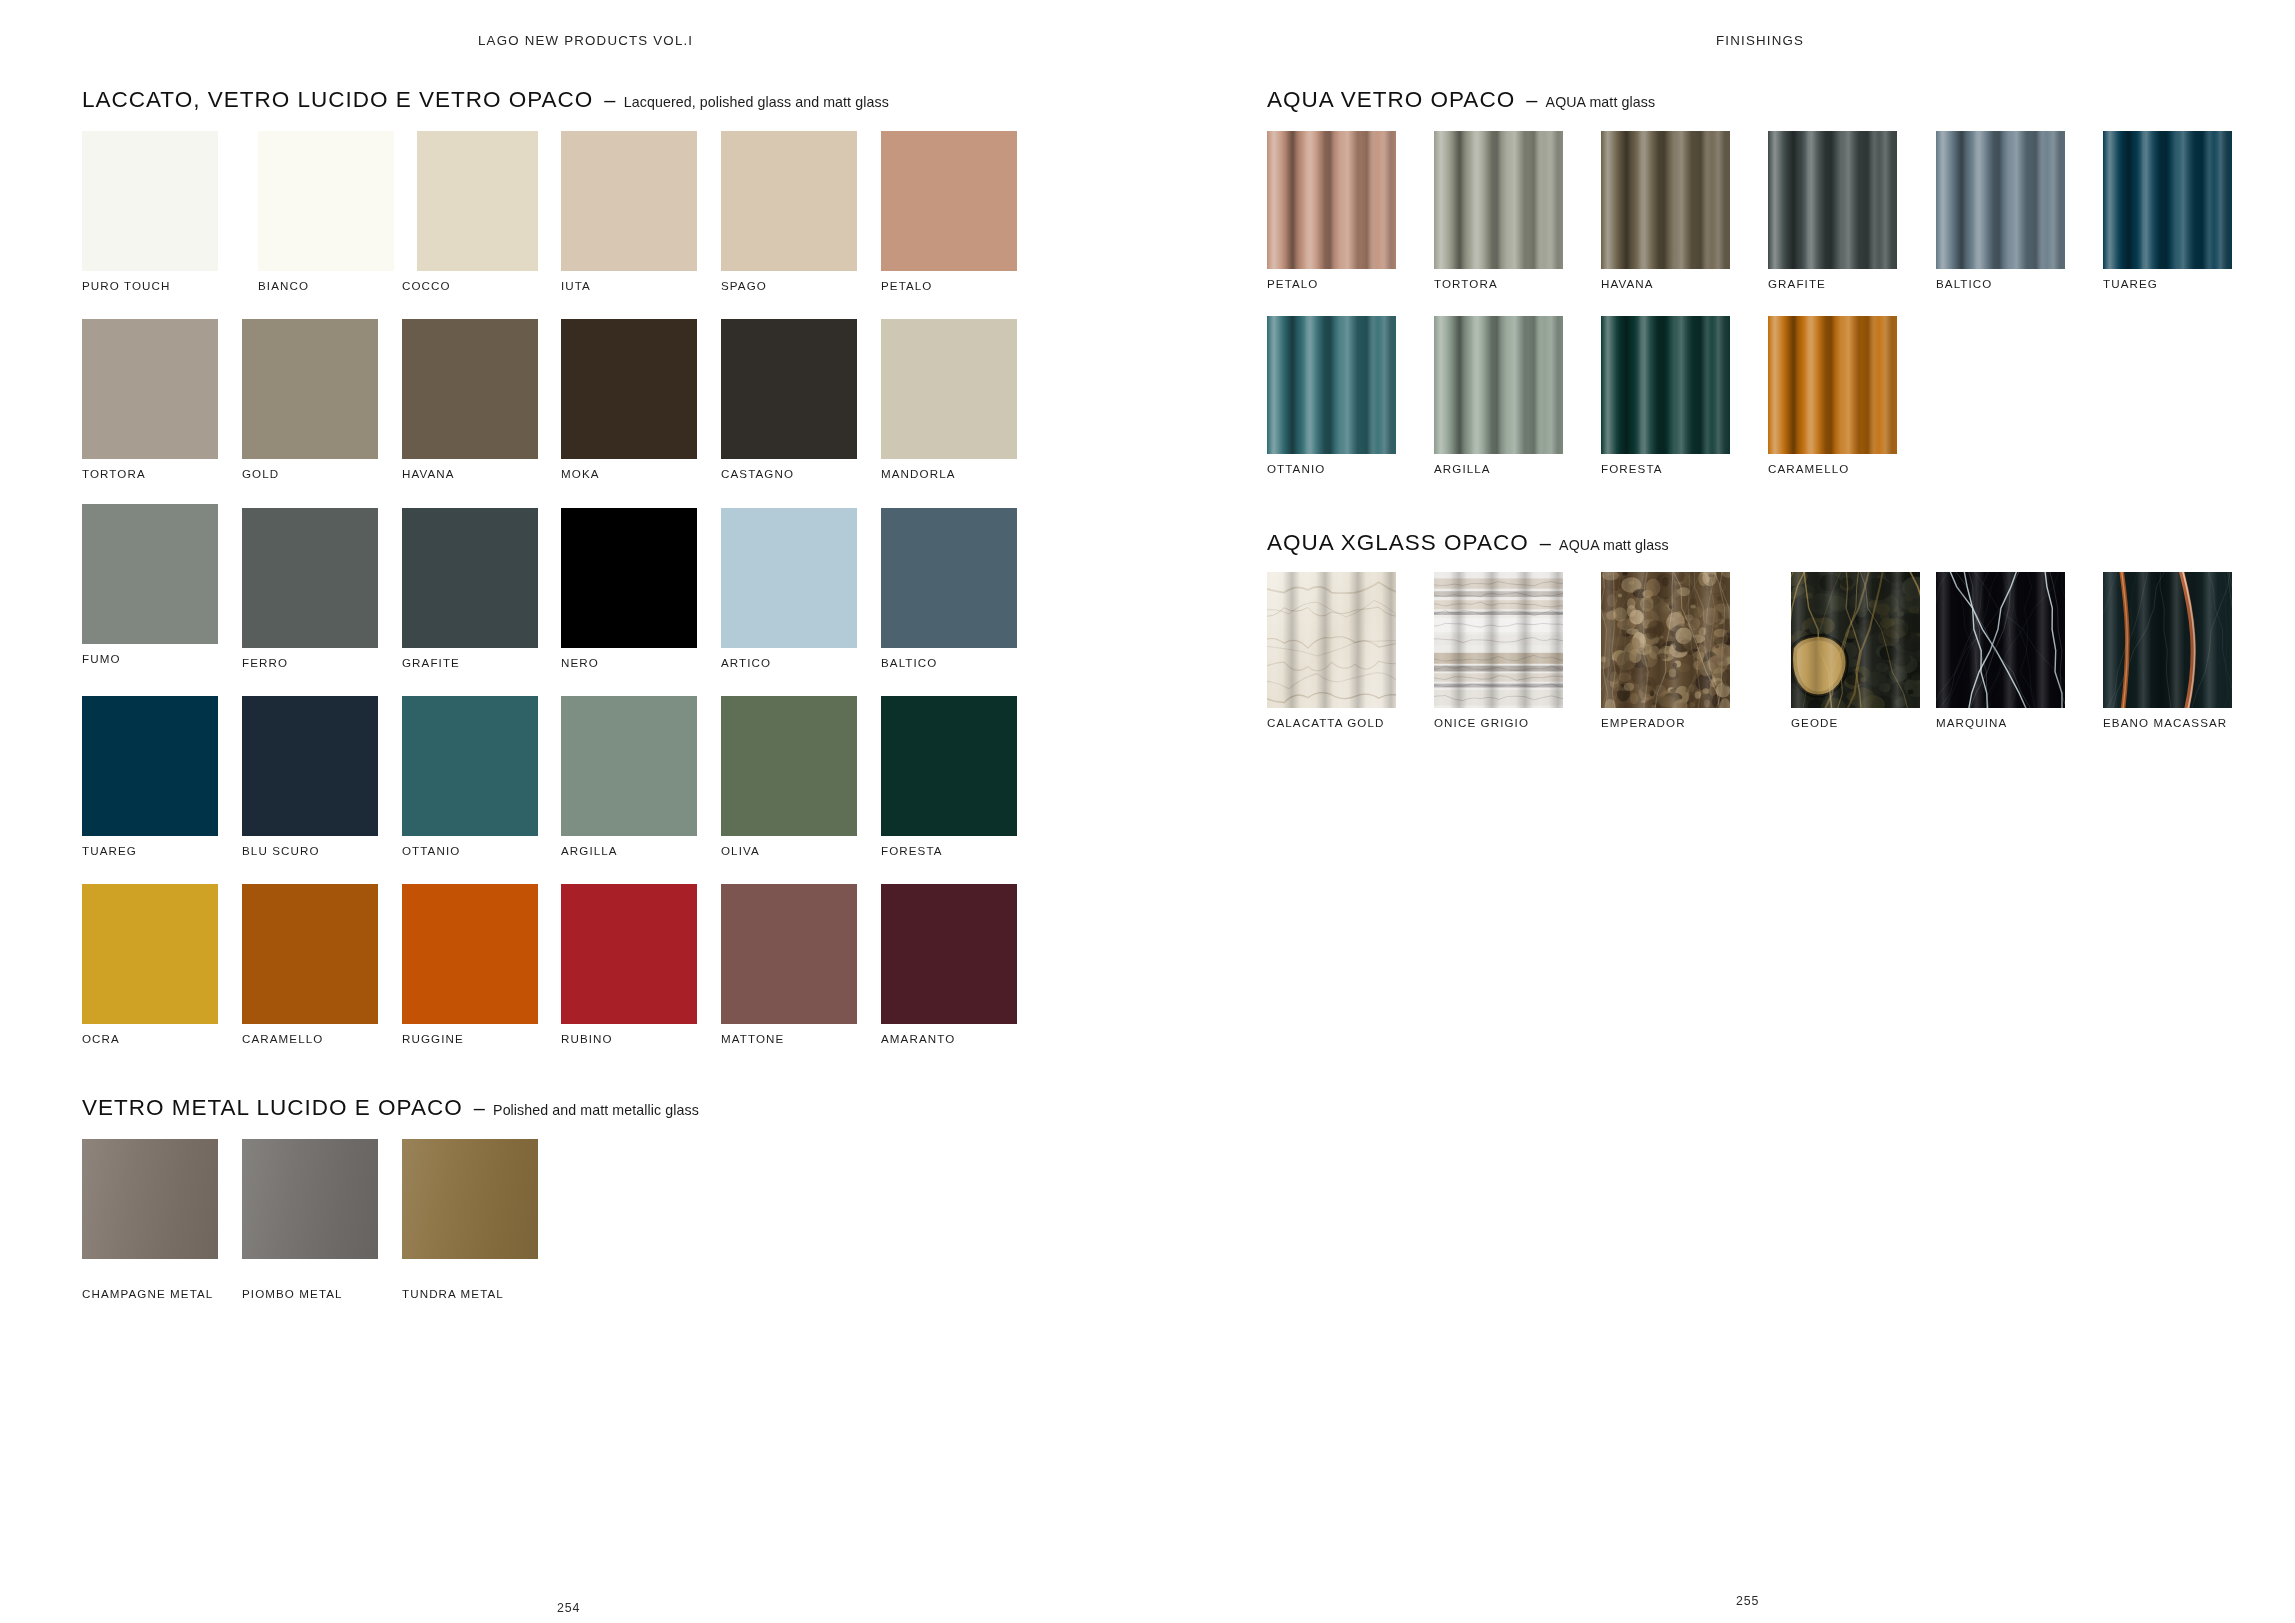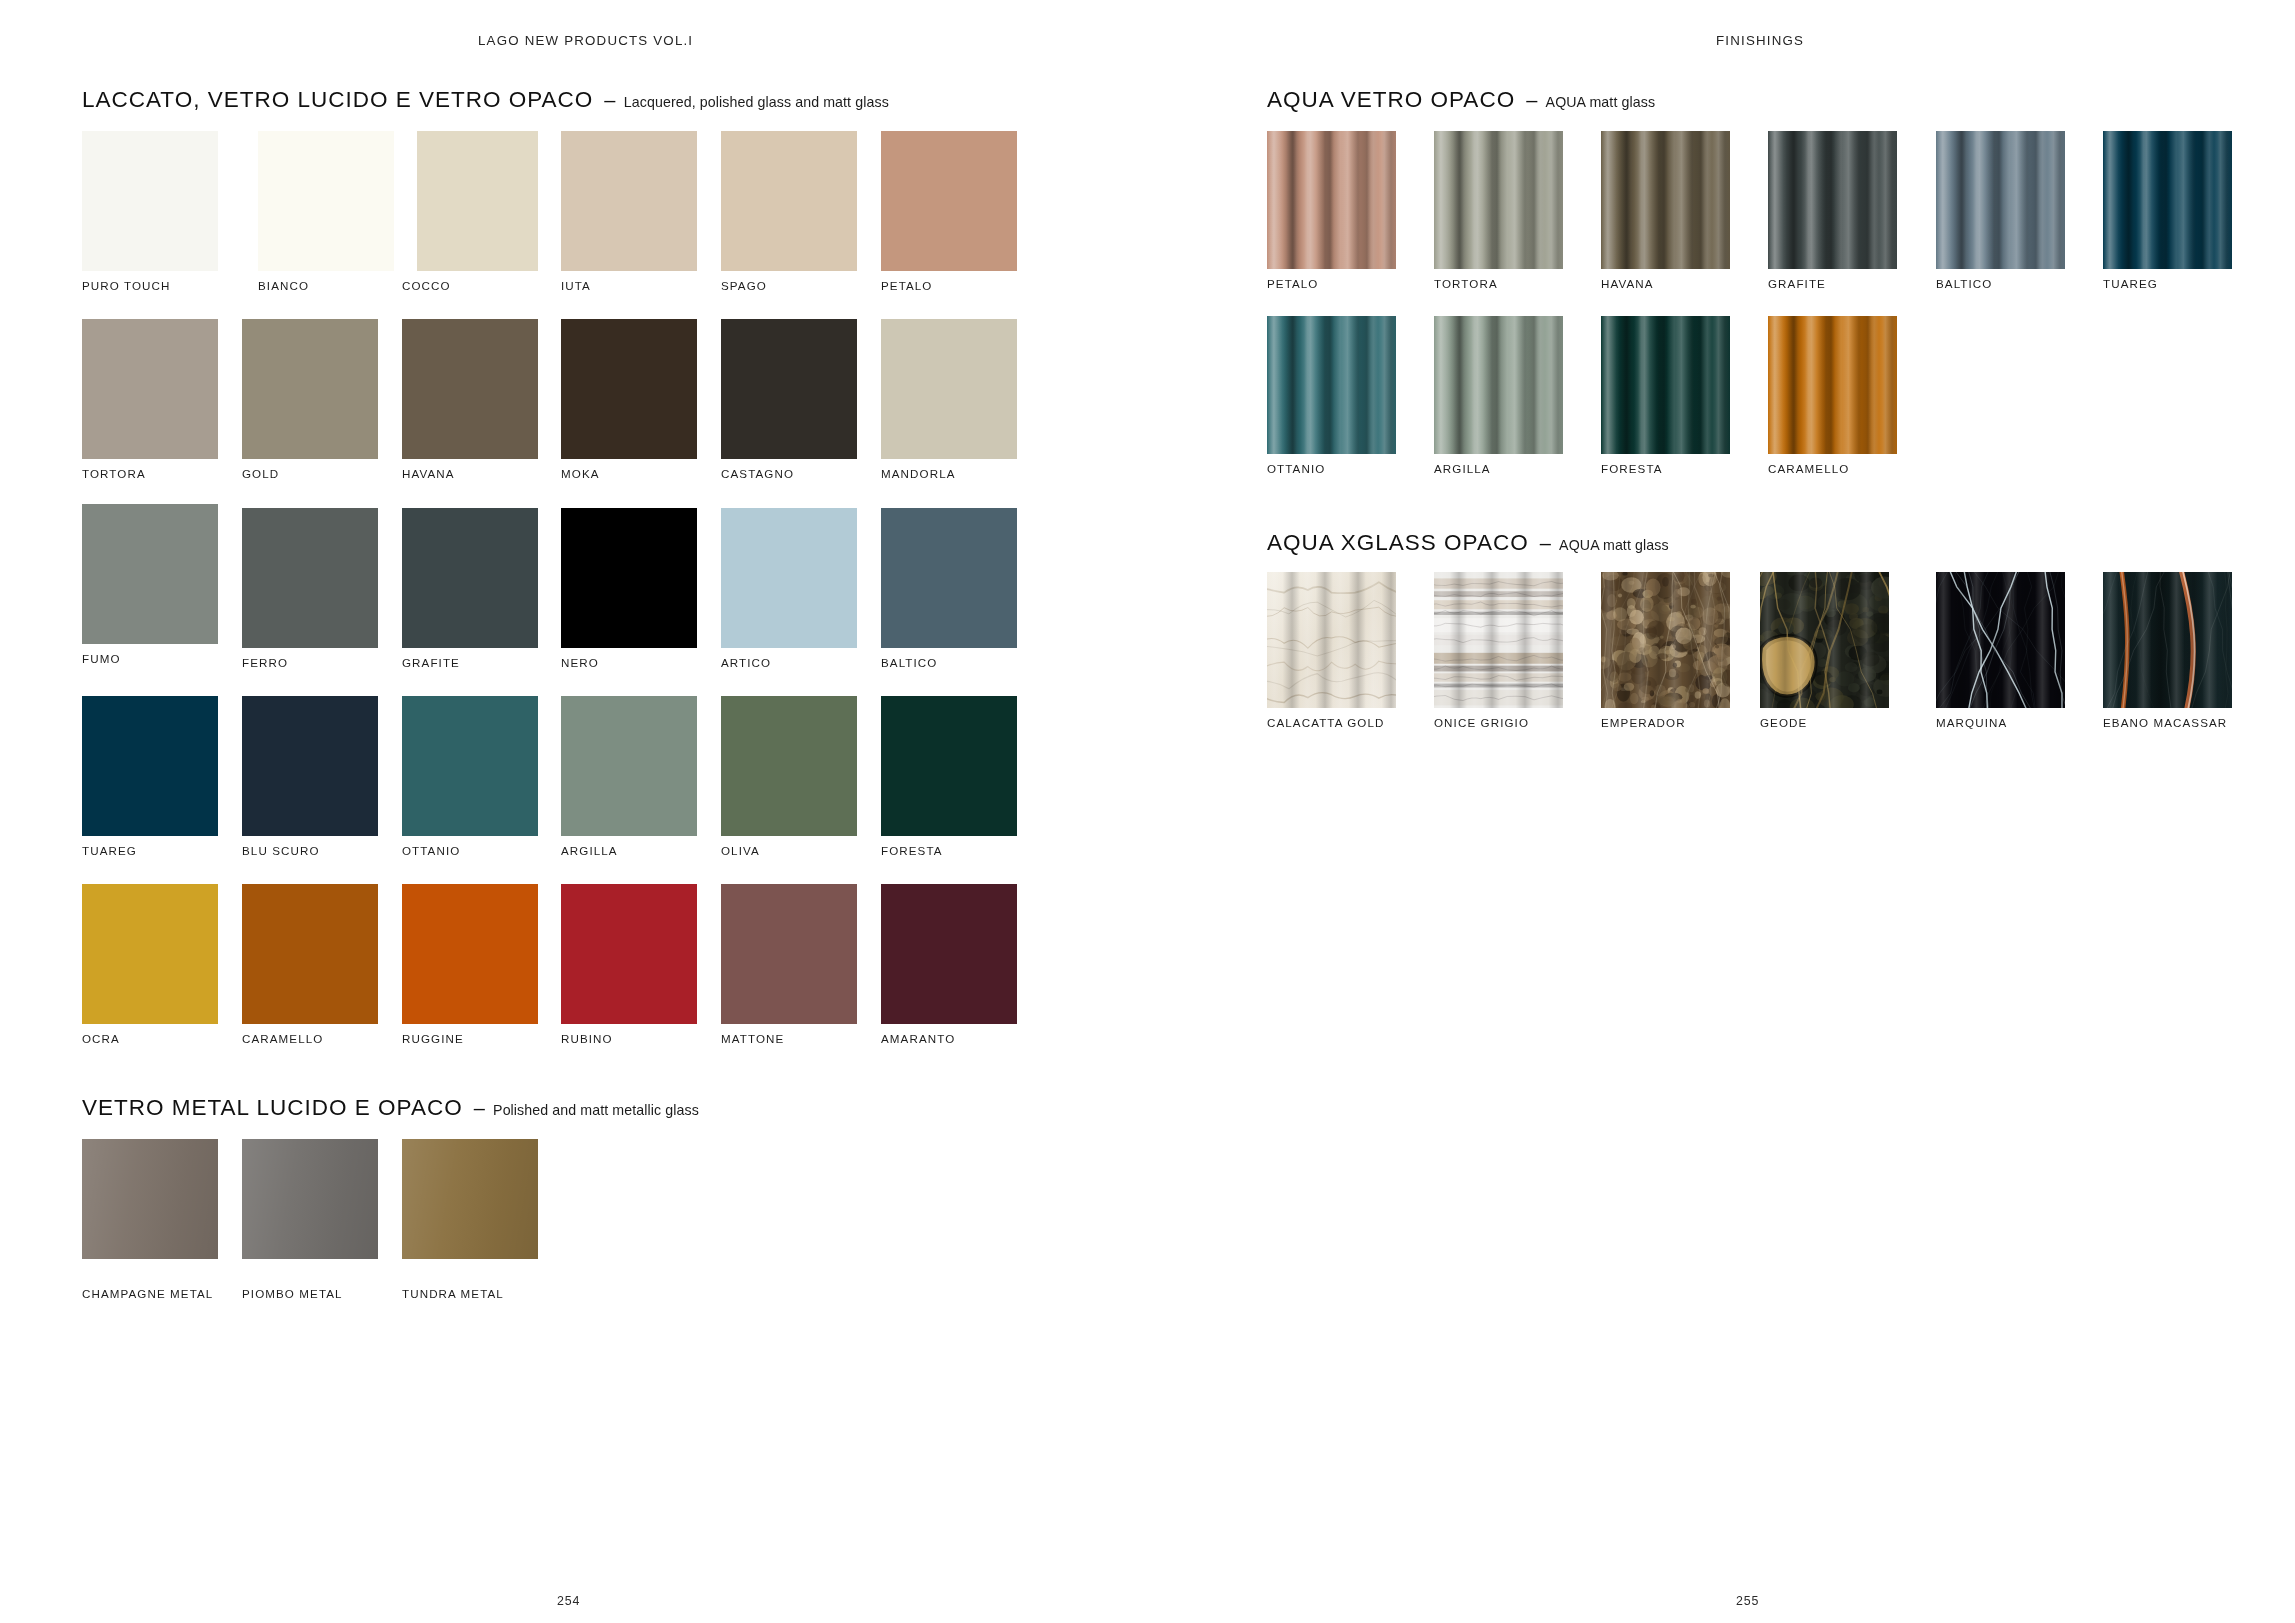--- a/index.html
+++ b/index.html
@@ -34,21 +34,21 @@
   .running-head.right { left: 1716px; }
 
   
   .folio {
     position: absolute;
     top: 1594px;
     font-size: 12.4px;
     letter-spacing: 0.8px;
     color: #2b2b2b;
   }
-  .folio.left  { left: 557px; }
+  .folio.left  { left: 557px; margin-top: 7px; }
   .folio.right { left: 1736px; }
 
   
   .section-head {
     position: absolute;
     white-space: nowrap;
     display: flex;
     align-items: baseline;
     gap: 0px;
   }
@@ -715,21 +715,21 @@
               <path d="M 126.82209806516767 -10 L 143.6 23.1 L 151.1 56.3 L 158.3 89.4 L 175.1 122.6 L 186.9 155.7 L 199.0 188.9 L 212.5 222.0" fill="none" stroke="#d9cbb0" stroke-opacity="0.20" stroke-width="0.7"></path>
               <path d="M 175.41018589399755 -10 L 169.6 23.1 L 176.4 56.3 L 173.0 89.4 L 168.4 122.6 L 168.0 155.7 L 170.5 188.9 L 161.2 222.0" fill="none" stroke="#d9cbb0" stroke-opacity="0.15" stroke-width="1.4"></path>
               <path d="M 189.4329272210598 -10 L 184.1 23.1 L 191.5 56.3 L 190.8 89.4 L 187.8 122.6 L 187.0 155.7 L 186.2 188.9 L 176.2 222.0" fill="none" stroke="#d9cbb0" stroke-opacity="0.32" stroke-width="1.4"></path>
               <path d="M 144.83753596432507 -10 L 145.1 23.1 L 158.8 56.3 L 160.1 89.4 L 161.5 122.6 L 171.1 155.7 L 183.2 188.9 L 183.3 222.0" fill="none" stroke="#d9cbb0" stroke-opacity="0.19" stroke-width="2.0"></path>
             </svg>
           </div>
           <div class="flute-soft" style="opacity: 0.85;"></div>
         </div>
         <div class="caption">EMPERADOR</div>
       </div>
-      <div class="cell" style="left: 493px; top: 0px; border-radius: 13px;">
+      <div class="cell" style="left: 524px; top: 0px; border-radius: 13px;">
         <div class="chip" style="position: relative; background: rgb(42, 43, 33); overflow: hidden;">
           <div class="stone">
             <svg viewBox="0 0 200 212" preserveAspectRatio="none">
               <defs></defs>
               <rect width="200" height="212" fill="#20231c"></rect>
               <ellipse cx="196.6" cy="101.4" rx="8.2" ry="6.5" fill="#3c3a24" opacity="0.41"></ellipse>
               <ellipse cx="110.0" cy="196.1" rx="20.0" ry="16.0" fill="#3c3a24" opacity="0.61"></ellipse>
               <ellipse cx="199.4" cy="161.9" rx="16.1" ry="12.9" fill="#11140f" opacity="0.61"></ellipse>
               <ellipse cx="161.9" cy="113.7" rx="14.8" ry="11.8" fill="#1a1c16" opacity="0.49"></ellipse>
               <ellipse cx="72.5" cy="145.6" rx="17.5" ry="14.0" fill="#3c3a24" opacity="0.68"></ellipse>

